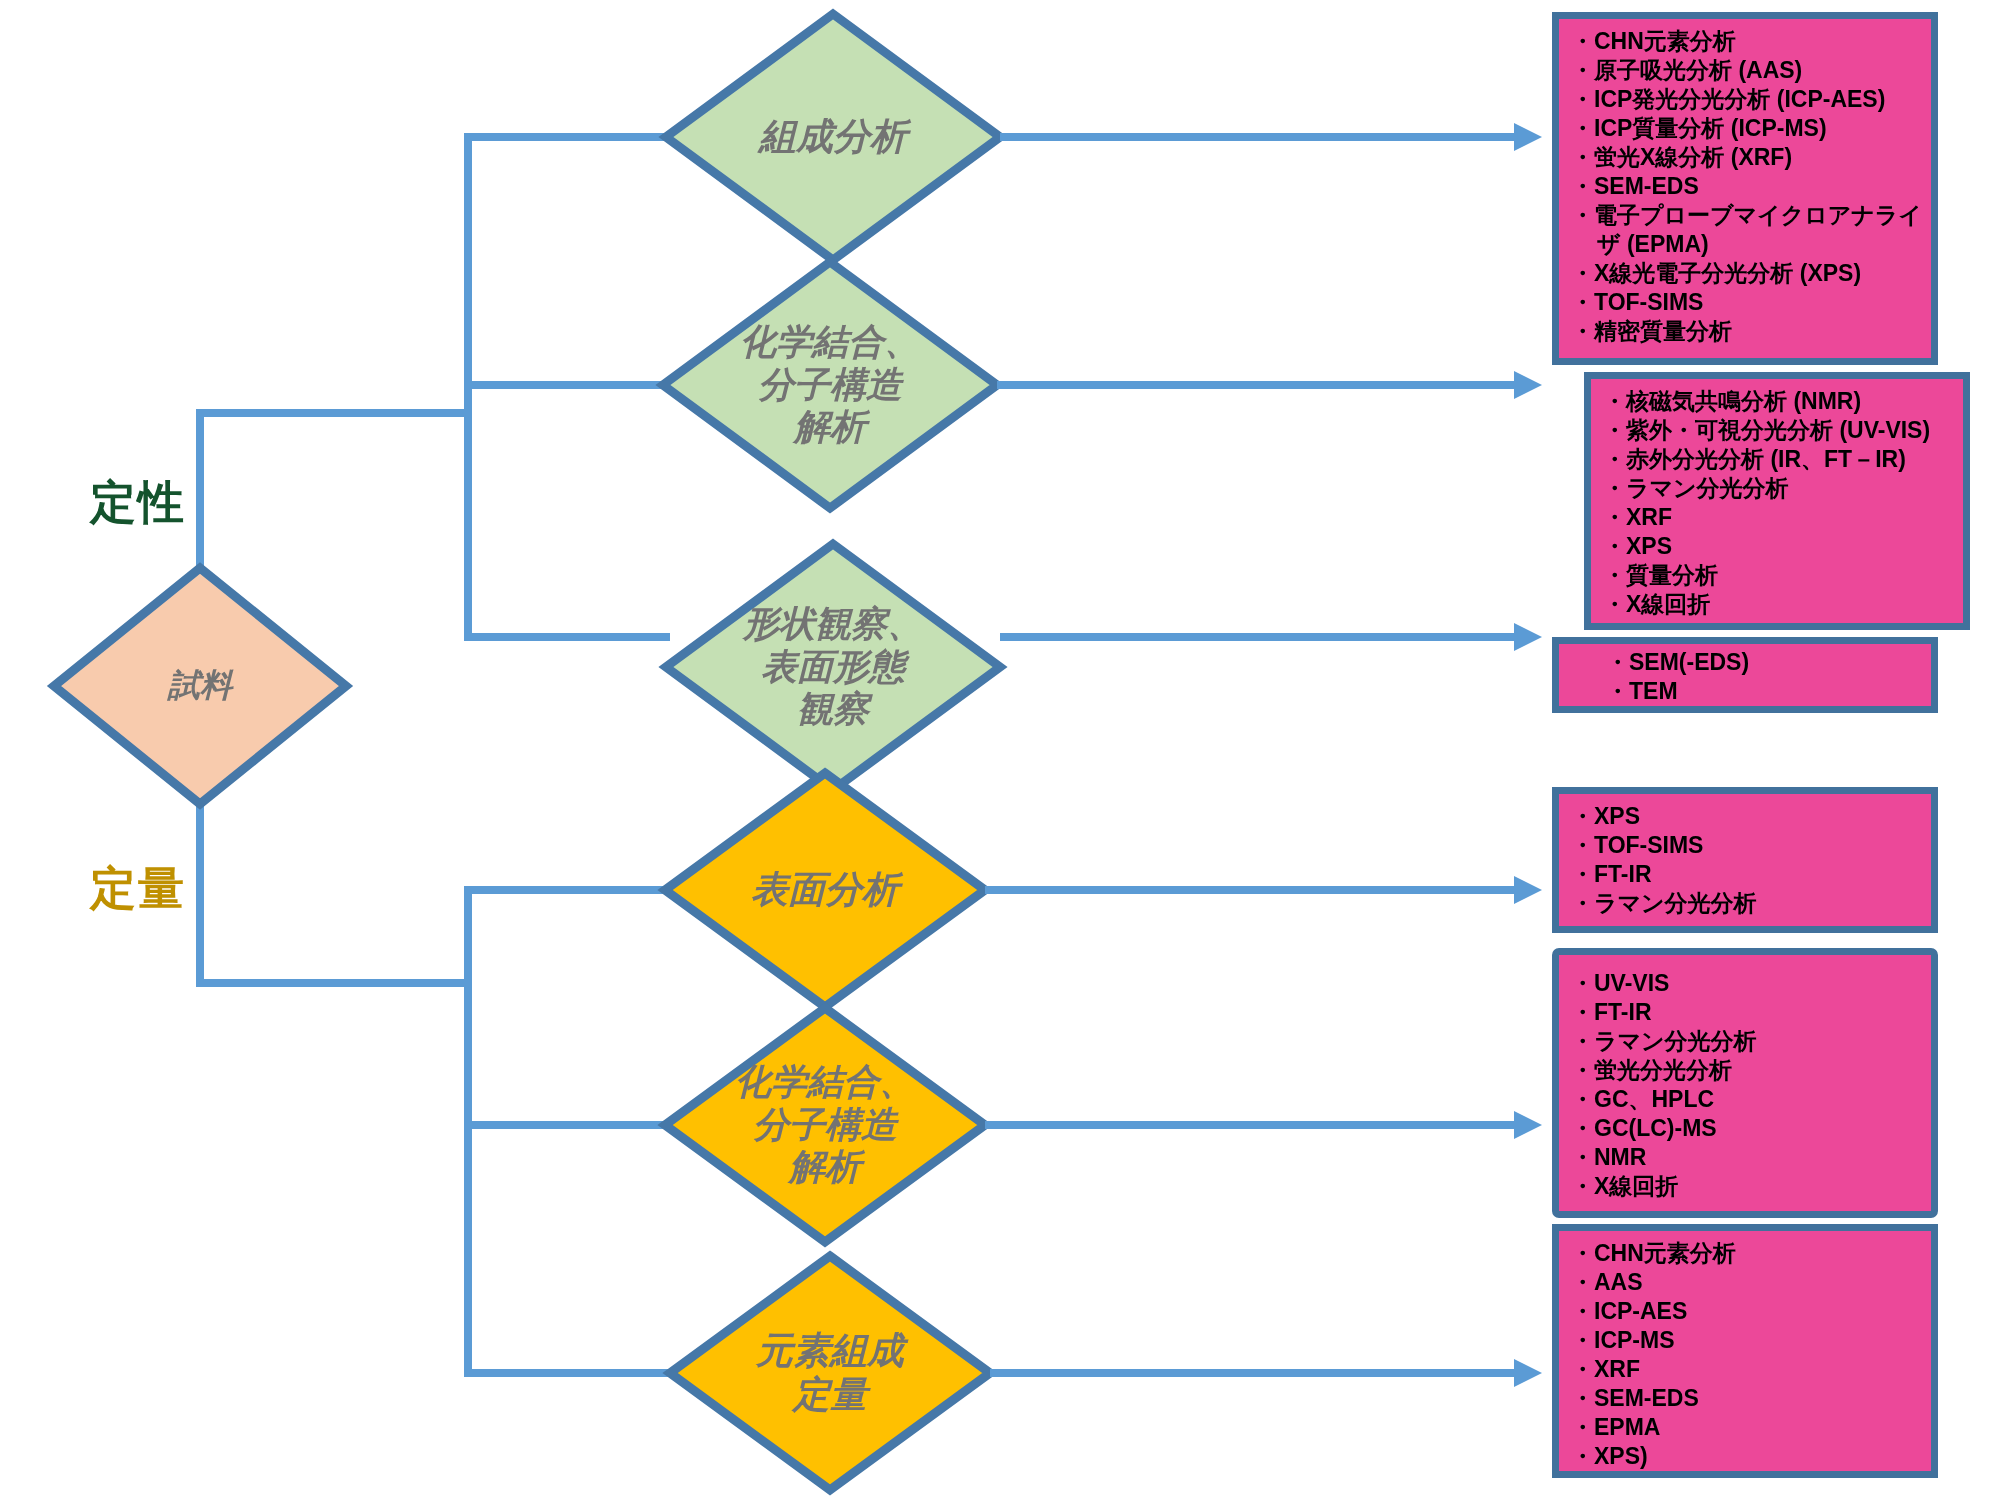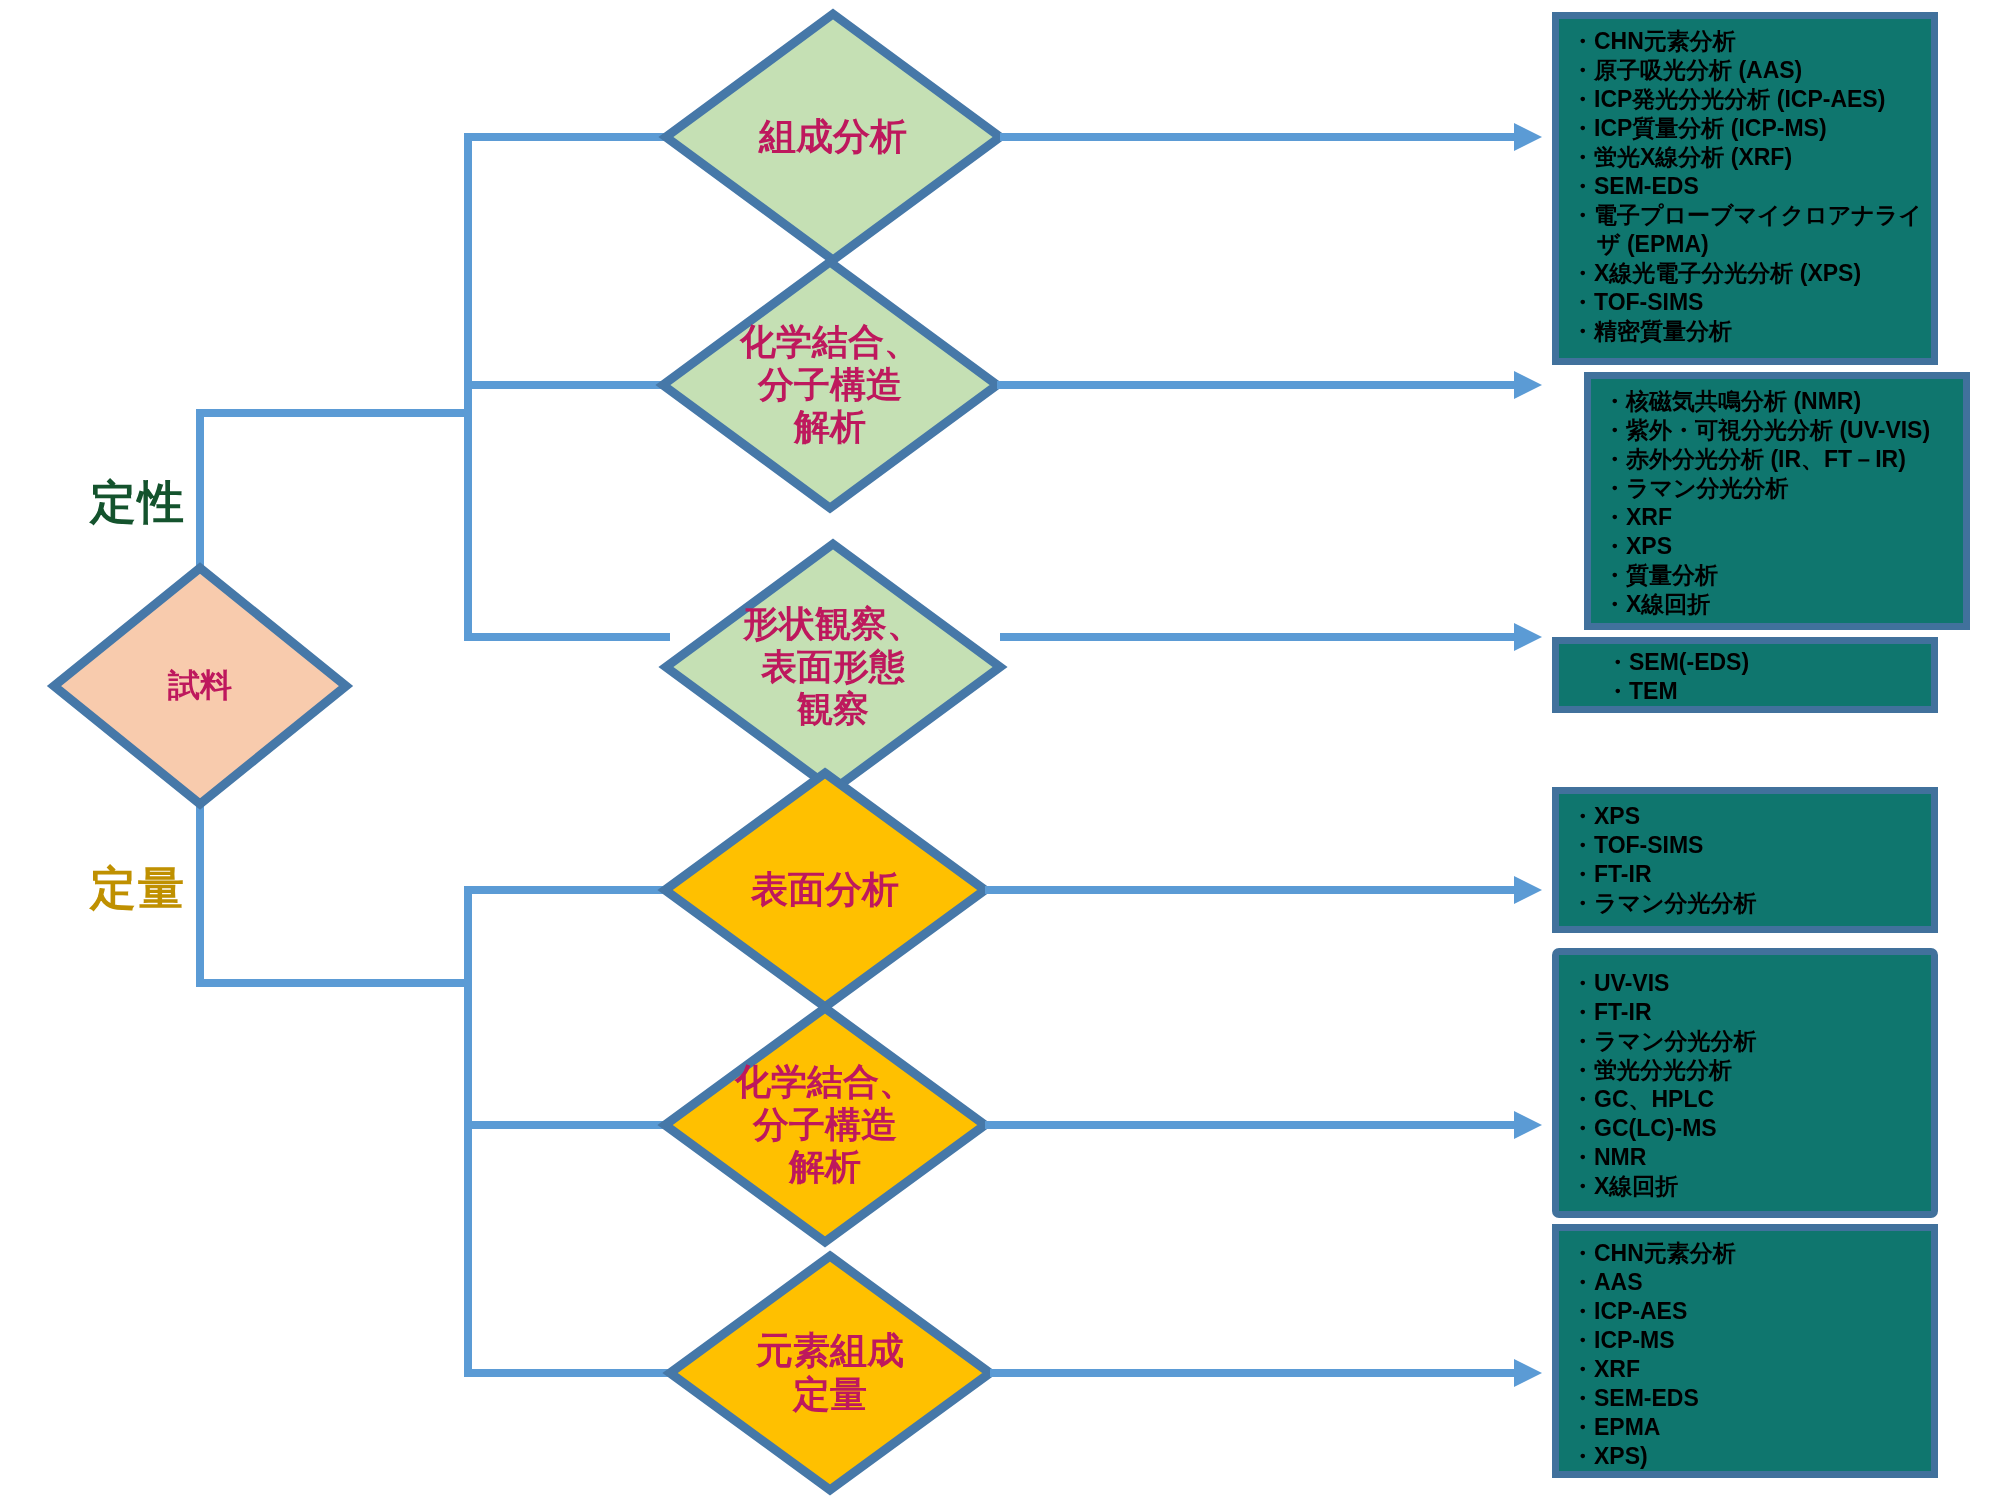--- a/index.html
+++ b/index.html
@@ -9,33 +9,33 @@
   }
   .line{position:absolute;background:#5B9BD5;}
   .branch-label{position:absolute;font-weight:bold;font-size:46px;letter-spacing:2px;}
   .branch-label.qual{color:#14532d;left:90px;top:472px;}
   .branch-label.quant{color:#BF9000;left:90px;top:858px;}
   .diamond{position:absolute;}
   .diamond svg{position:absolute;left:0;top:0;overflow:visible;}
   .diamond .dlabel{
     position:absolute;left:0;top:0;width:100%;height:100%;
     display:flex;align-items:center;justify-content:center;text-align:center;
-    font-weight:bold;color:#be185d;white-space:pre-line;line-height:1.18;
+    font-weight:bold;color:#737373;white-space:pre-line;line-height:1.18;font-style:italic;
   }
   .poly-green{fill:#C5E0B4;stroke:#4678A8;stroke-width:9;}
   .poly-orange{fill:#FFC000;stroke:#4678A8;stroke-width:9;}
   .poly-peach{fill:#F8CBAD;stroke:#4678A8;stroke-width:9;}
   .arrow-shaft{position:absolute;height:8px;background:#5B9BD5;}
   .arrow-head{
     position:absolute;width:0;height:0;
     border-left:28px solid #5B9BD5;border-top:14px solid transparent;border-bottom:14px solid transparent;
   }
   .mbox{
     position:absolute;left:1552px;width:386px;box-sizing:border-box;
-    background:#0f766e;border:7px solid #41719C;
+    background:#ec4899;border:7px solid #41719C;
   }
   .mbox ul{margin:0;padding:8px 6px 0 12px;list-style:none;}
   .mbox li{
     font-size:23px;font-weight:bold;color:#000;line-height:29px;
     padding-left:26px;text-indent:-26px;
   }
   .mbox li::before{content:"・";}
 </style>
 </head>
 <body>

